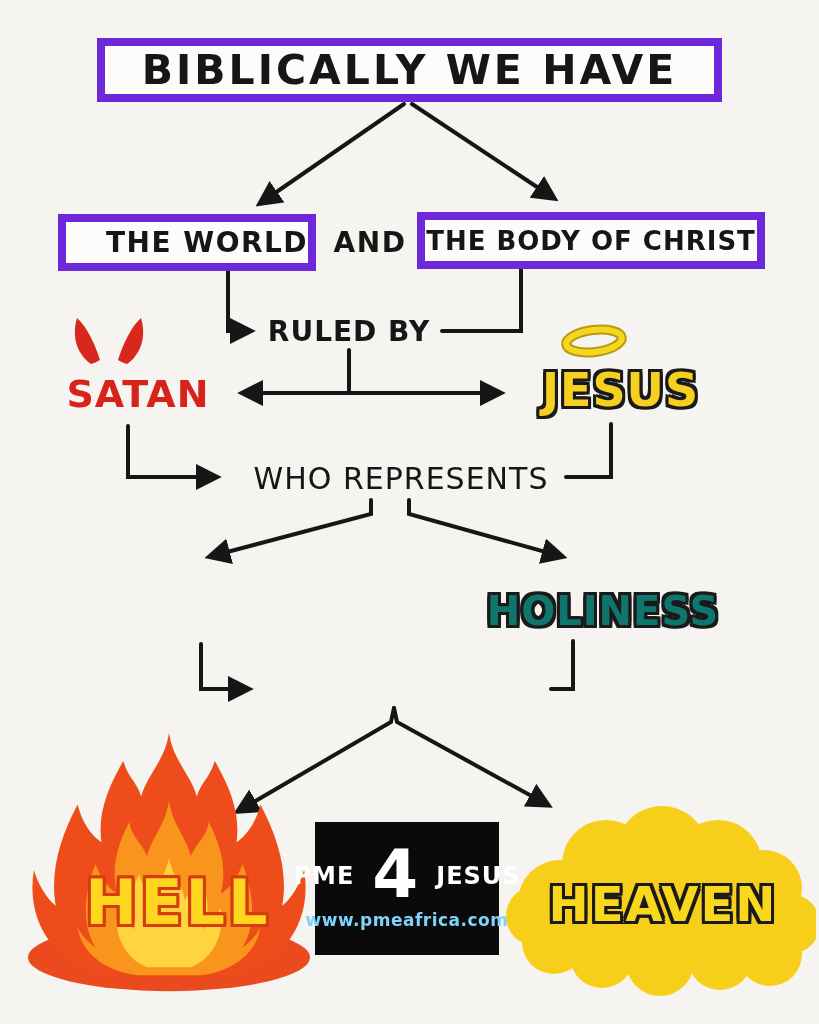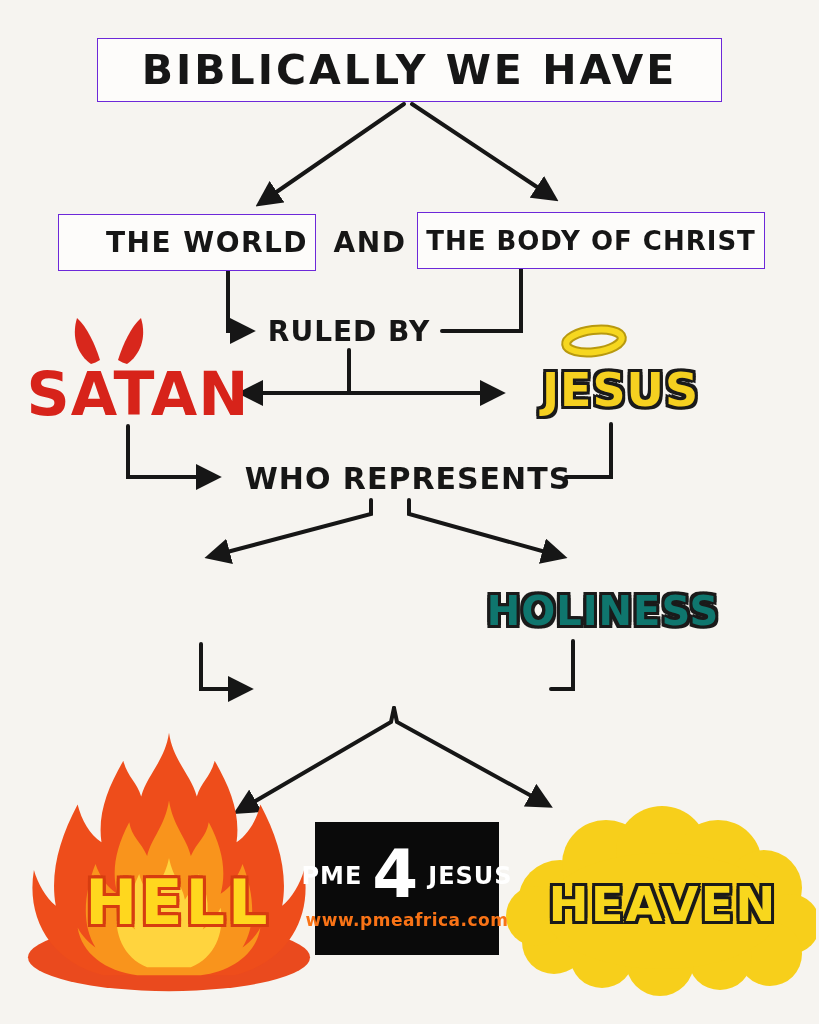--- a/index.html
+++ b/index.html
@@ -7,39 +7,39 @@
     position:relative;
     width:819px;height:1024px;
     margin:0 auto;
     background:#f6f4f0;
     overflow:hidden;
     font-family:"DejaVu Sans","Liberation Sans",sans-serif;
     color:#161616;
   }
   .abs{position:absolute;}
   .box{
-    border:1px solid #6d28d9;
+    border:8px solid #6d28d9;
     background:#fdfcfa;
     display:flex;align-items:center;justify-content:center;
     box-sizing:border-box;
   }
   .lbl{
     font-weight:700;
     color:#161616;
     display:flex;align-items:center;justify-content:center;
     text-align:center;
     letter-spacing:1px;
     white-space:nowrap;
   }
   .title-text{font-size:41px;font-weight:800;letter-spacing:3px;}
   .box-text{font-size:28px;letter-spacing:1.5px;font-weight:700;}
   .box-text-sm{font-size:26px;letter-spacing:1px;font-weight:700;}
   .mid-label{font-size:28px;font-weight:700;letter-spacing:1px;}
   .big-name{font-weight:800;letter-spacing:1px;}
-  .satan{font-size:60px;color:#d7231a;}
+  .satan{font-size:38px;color:#d7231a;}
   .jesus{font-size:46px;color:#f5d020;}
   .sin{font-size:50px;color:#e8391b;text-shadow:0 0 1px #b3230d;}
   .holiness{font-size:40px;color:#0f766e;}
   .hell{font-size:62px;color:#ffd71e;letter-spacing:3px;}
   .heaven{font-size:48px;color:#f8d71d;letter-spacing:2px;}
   .ol-black{
     text-shadow:
       -3px -3px 0 #1a1a1a, 3px -3px 0 #1a1a1a,
       -3px  3px 0 #1a1a1a, 3px  3px 0 #1a1a1a,
       -3px  0   0 #1a1a1a, 3px  0   0 #1a1a1a,
@@ -50,24 +50,24 @@
       -3px -3px 0 #d63c10, 3px -3px 0 #d63c10,
       -3px  3px 0 #d63c10, 3px  3px 0 #d63c10,
       -3px  0   0 #d63c10, 3px  0   0 #d63c10,
        0   -3px 0 #d63c10, 0    3px 0 #d63c10;
   }
   .logo-box{
     background:#0a0a0a;color:#ffffff;
     display:flex;flex-direction:column;align-items:center;justify-content:center;
     z-index:5;
   }
-  .logo-row{display:flex;align-items:center;justify-content:center;gap:8px;}
+  .logo-row{display:flex;align-items:center;justify-content:center;gap:16px;}
   .logo-side{font-size:24px;font-weight:700;letter-spacing:1px;color:#fff;}
   .logo-num{font-size:66px;font-weight:700;line-height:0.85;color:#fff;margin:0 2px;}
-  .logo-site{font-size:17px;font-weight:700;color:#f97316;margin-top:6px;letter-spacing:0.5px;}
+  .logo-site{font-size:17px;font-weight:700;color:#7dd3fc;margin-top:6px;letter-spacing:0.5px;}
   svg{display:block;}
   .z1{z-index:1}.z2{z-index:2}.z3{z-index:3}
 </style>
 </head>
 <body>
 
 <div id="poster">
 
   <svg class="abs z1" style="left:0;top:0;" width="819" height="1024" viewBox="0 0 819 1024">
     <defs>
@@ -116,21 +116,21 @@
   <svg class="abs z2" style="left:558px;top:322px;" width="72" height="38" viewBox="0 0 72 38">
     <g transform="rotate(-7 36 19)">
       <ellipse cx="36" cy="19" rx="28" ry="11" fill="none" stroke="#b8990f" stroke-width="10"></ellipse>
       <ellipse cx="36" cy="19" rx="28" ry="11" fill="none" stroke="#f6d71f" stroke-width="6"></ellipse>
     </g>
   </svg>
 
   <div class="abs lbl big-name satan z2" style="left:52px;top:368px;width:172px;height:52px;">SATAN</div>
   <div class="abs lbl big-name jesus ol-black z2" style="left:538px;top:364px;width:165px;height:52px;">JESUS</div>
 
-  <div class="abs lbl z2" style="left:243px;top:460px;width:330px;height:36px;font-size:30px;font-weight:700;">WHO REPRESENTS</div>
+  <div class="abs lbl z2" style="left:236px;top:460px;width:330px;height:36px;font-size:30px;font-weight:400;">WHO REPRESENTS</div>
 
   <div class="abs lbl big-name holiness ol-black z2" style="left:468px;top:586px;width:270px;height:50px;">HOLINESS</div>
 
 
   <svg class="abs z1" style="left:20px;top:730px;" width="298" height="264" viewBox="0 0 300 264">
     <ellipse cx="150" cy="228" rx="142" ry="34" fill="#ea4a1e"></ellipse>
     <path fill="#ee4d1b" d="M150,2 C146,30 128,44 122,66 C118,52 108,46 104,30 C88,58 78,84 82,112 C70,104 62,90 58,74 C40,108 30,142 36,176 C26,168 18,154 14,140 C6,188 30,232 84,246 L216,246 C270,232 294,188 286,140 C282,154 274,168 264,176 C270,142 260,108 242,74 C238,90 230,104 218,112 C222,84 212,58 196,30 C192,46 182,52 178,66 C172,44 154,30 150,2 Z"></path>
     <path fill="#f9941c" d="M150,70 C146,96 132,108 128,126 C122,112 112,106 110,92 C96,118 92,142 98,164 C88,158 80,146 76,134 C64,164 62,196 76,218 C70,214 62,206 58,198 C62,224 86,242 118,246 L182,246 C214,242 238,224 242,198 C238,206 230,214 224,218 C238,196 236,164 224,134 C220,146 212,158 202,164 C208,142 204,118 190,92 C188,106 178,112 172,126 C168,108 154,96 150,70 Z"></path>
     <path fill="#ffd43e" d="M150,128 C146,148 136,156 134,170 C128,160 122,154 120,144 C110,164 108,184 116,200 C108,194 102,186 98,178 C94,204 104,228 128,238 L172,238 C196,228 206,204 202,178 C198,186 192,194 184,200 C192,184 190,164 180,144 C178,154 172,160 166,170 C164,156 154,148 150,128 Z"></path>
   </svg>

